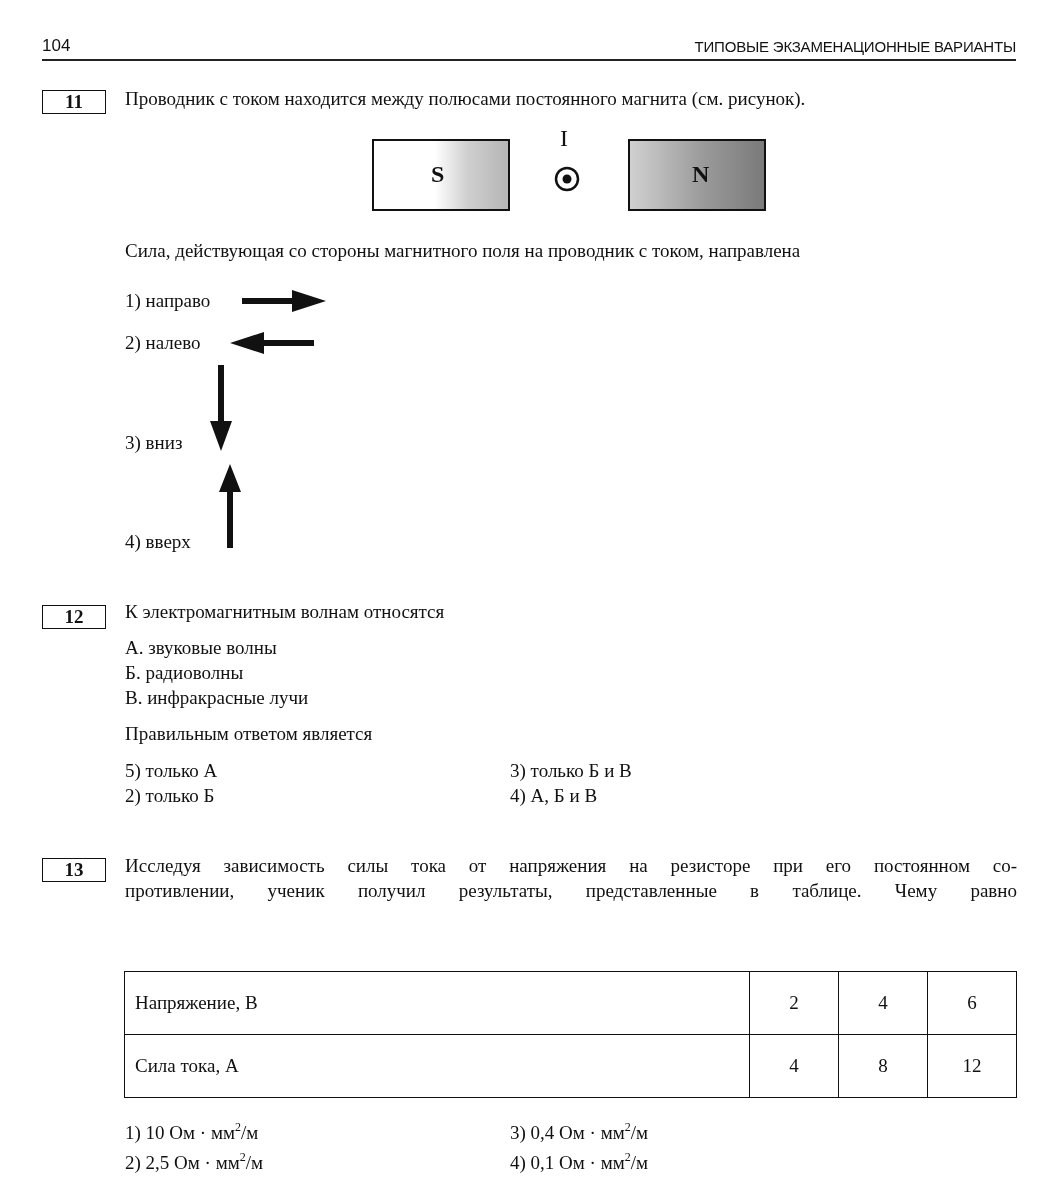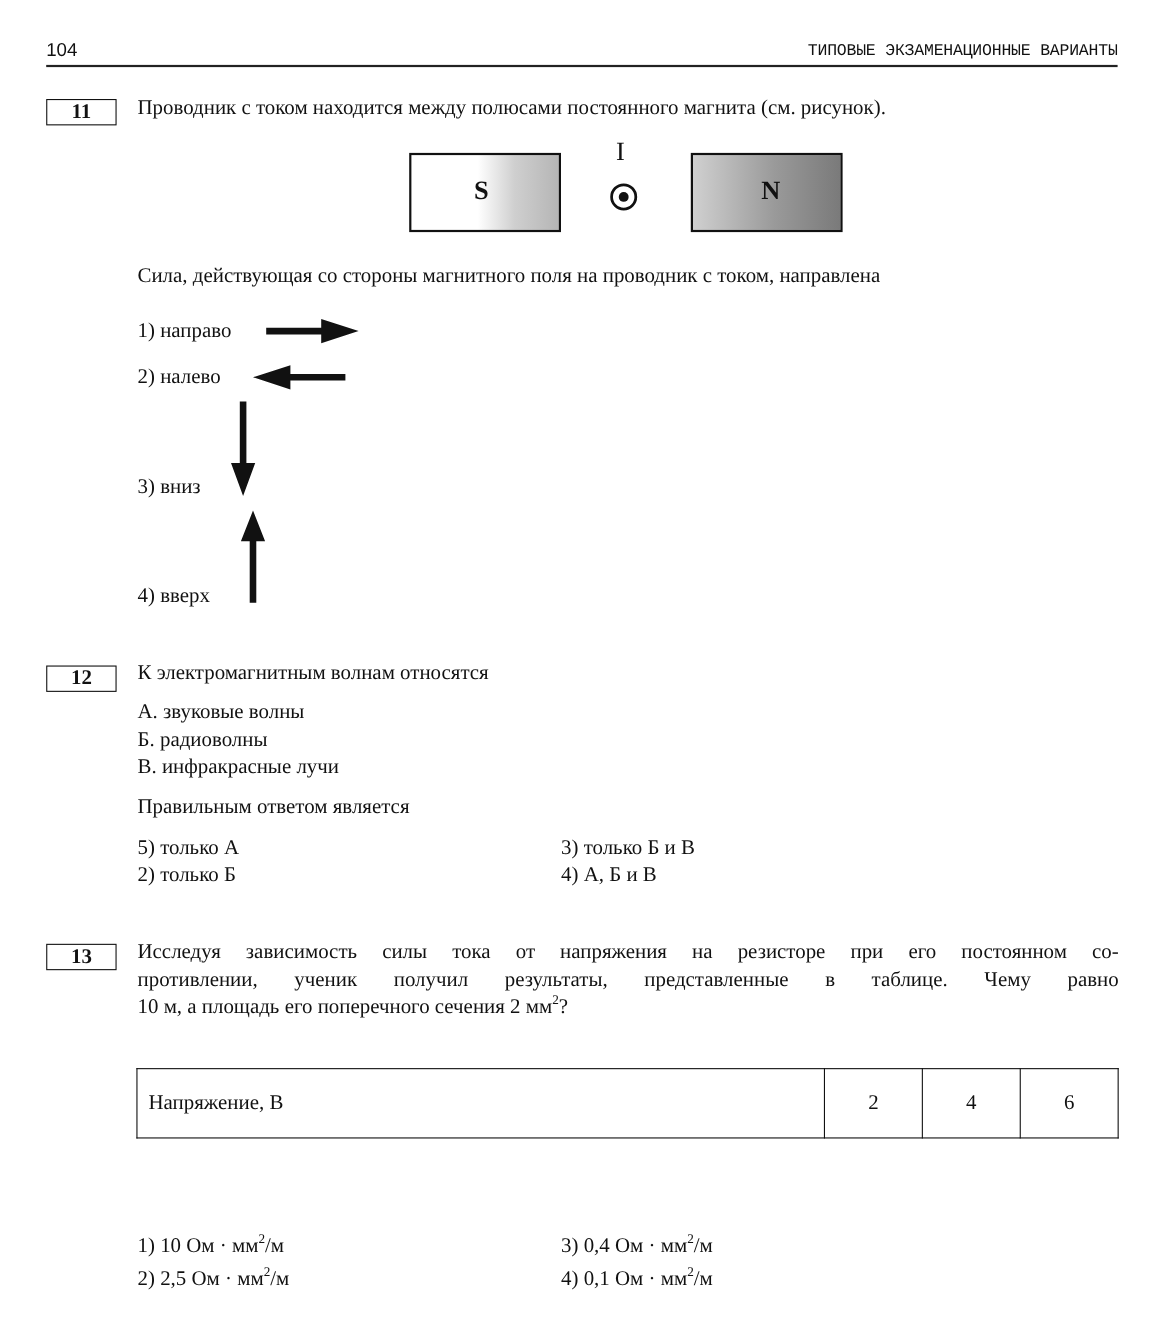--- a/index.html
+++ b/index.html
@@ -1,20 +1,20 @@
 <!DOCTYPE html>
 <html><head>
 <meta charset="utf-8">
 <style>
   html, body { margin: 0; padding: 0; background: #ffffff; }
   body { width: 1060px; height: 1200px; position: relative; overflow: hidden;
          font-family: "Liberation Serif", "DejaVu Serif", serif; color: #111; }
   .abs { position: absolute; }
   .hdr-num { left: 42px; top: 36px; font-family: "Liberation Sans", sans-serif; font-size: 17px; }
-  .hdr-title { right: 44px; top: 38px; font-family: Liberation Mono, monospace; font-size: 15px; letter-spacing: -0.2px; }
+  .hdr-title { right: 44px; top: 38px; font-family: Liberation Sans, sans-serif; font-size: 15px; letter-spacing: -0.2px; }
   .hdr-rule { left: 42px; top: 59px; width: 974px; height: 2px; background: #222; }
   .qnum { width: 64px; height: 24px; border: 1.5px solid #111; box-sizing: border-box;
           font-weight: bold; font-size: 19px; text-align: center; line-height: 22px; }
   .qnum::after { content: ""; position: absolute; right: -7px; top: -2px; width: 6px; height: 0; }
   .txt { font-size: 19px; line-height: 25px; white-space: nowrap; }
   .para { font-size: 19px; line-height: 25px; text-align: justify; }
   .magnet { width: 138px; height: 72px; border: 2.5px solid #111; box-sizing: border-box;
             font-weight: bold; font-size: 24px; }
   .magnet-s { background: linear-gradient(90deg, #fff 0%, #fff 45%, #cfcfcf 70%, #b5b5b5 100%); }
   .magnet-n { background: linear-gradient(90deg, #d0d0d0 0%, #9a9a9a 55%, #7a7a7a 100%); }
@@ -78,30 +78,35 @@
 <div class="abs txt" style="left:125px; top:721px;">Правильным ответом является</div>
 <div class="abs txt" style="left:125px; top:758px;">5) только А</div>
 <div class="abs txt" style="left:125px; top:783px;">2) только Б</div>
 <div class="abs txt" style="left:510px; top:758px;">3) только Б и В</div>
 <div class="abs txt" style="left:510px; top:783px;">4) А, Б и В</div>
 
 <div class="abs qnum" style="left:42px; top:858px;">13</div>
 <div class="abs" style="left:125px; top:853px; width:892px;">
   <div class="para" style="text-align-last: justify;">Исследуя зависимость силы тока от напряжения на резисторе при его постоянном со-</div>
   <div class="para" style="text-align-last: justify;">противлении, ученик получил результаты, представленные в таблице. Чему равно</div>
-  <div class="para"><span>10 м, а площадь его поперечного сечения 2 мм</span><sup>2</sup><span>?</span></div>
 </div>
 
 <table class="abs data" style="left:124px; top:971px; width:893px;">
   <tbody>
       <tr>
     <td>Напряжение, В</td>
     <td class="num">2</td>
     <td class="num">4</td>
     <td class="num">6</td>
   </tr>
+  <tr>
+    <td>Сила тока, А</td>
+    <td class="num">4</td>
+    <td class="num">8</td>
+    <td class="num">12</td>
+  </tr>
 </tbody>
   </table>
 
 <div class="abs txt" style="left:125px; top:1120px;"><span>1) 10 Ом · мм</span><sup>2</sup><span>/м</span></div>
 <div class="abs txt" style="left:125px; top:1150px;"><span>2) 2,5 Ом · мм</span><sup>2</sup><span>/м</span></div>
 <div class="abs txt" style="left:510px; top:1120px;"><span>3) 0,4 Ом · мм</span><sup>2</sup><span>/м</span></div>
 <div class="abs txt" style="left:510px; top:1150px;"><span>4) 0,1 Ом · мм</span><sup>2</sup><span>/м</span></div>
 
 </body></html>

